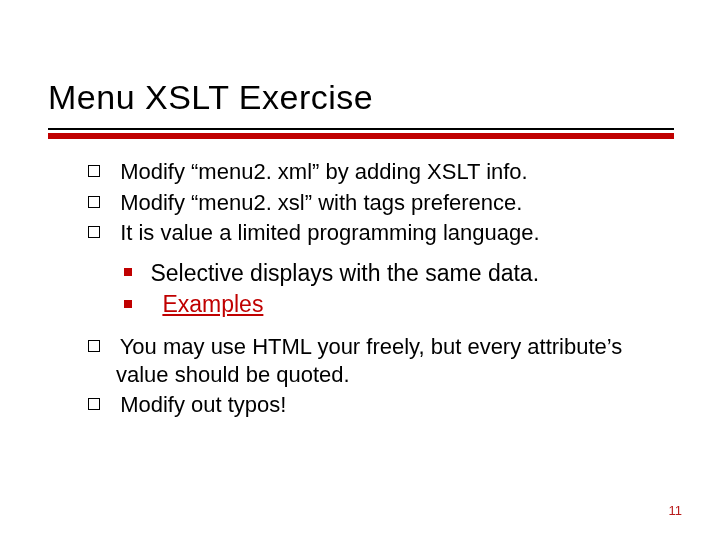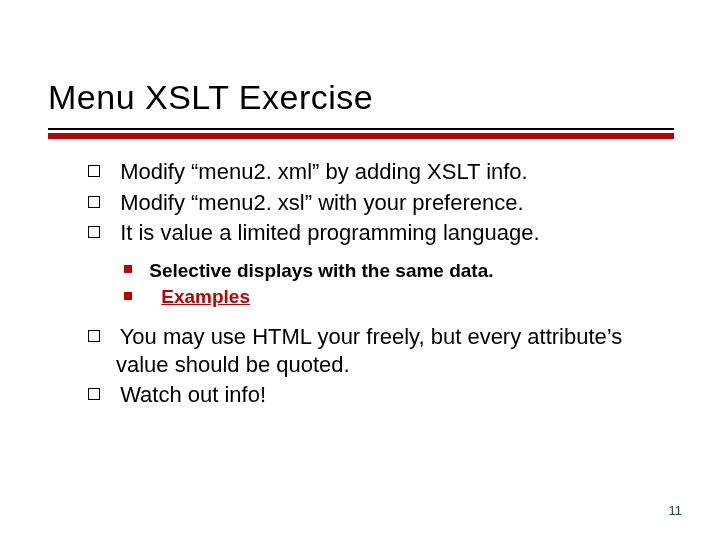--- a/index.html
+++ b/index.html
@@ -63,22 +63,21 @@
     margin-right: 14px;
     margin-left: -28px;
     position: relative;
     top: -2px;
   }
   .l1-row {
     padding-left: 44px;
   }
   .nested {
     margin: 12px 0 14px 52px;
-    font-size: 19px;
-    font-weight: bold;
+    font-size: 23px;
   }
   .l2-row {
     padding-left: 22px;
     margin-bottom: 3px;
   }
   .l2 .bullet {
     display: inline-block;
     width: 8px;
     height: 8px;
     background: #c00000;
@@ -91,41 +90,41 @@
   .link {
     color: #c00000;
     text-decoration: underline;
     margin-left: 12px;
   }
   .pagenum {
     position: absolute;
     right: 38px;
     bottom: 22px;
     font-size: 13px;
-    color: #14532d;
+    color: #b91c1c;
   }
 </style>
 </head>
 <body>
 
 <div class="slide">
 
   <div class="title">Menu XSLT Exercise</div>
   <div class="underline-black"></div>
   <div class="underline-red"></div>
 
   <div class="body">
 
     <div class="l1 l1-row">
       <span class="bullet"></span>
       <span>Modify “menu2. xml” by adding XSLT info.</span>
     </div>
     <div class="l1 l1-row">
       <span class="bullet"></span>
-      <span>Modify “menu2. xsl” with your preference.</span>
+      <span>Modify “menu2. xsl” with tags preference.</span>
     </div>
     <div class="l1 l1-row">
       <span class="bullet"></span>
       <span>It is value a limited programming language.</span>
     </div>
 
     <div class="nested">
       <div class="l2 l2-row">
         <span class="bullet"></span>
         <span>Selective displays with the same data.</span>
@@ -135,20 +134,20 @@
         <span class="link">Examples</span>
       </div>
     </div>
 
     <div class="l1 l1-row">
       <span class="bullet"></span>
       <span>You may use HTML your freely, but every attribute’s value should be quoted.</span>
     </div>
     <div class="l1 l1-row">
       <span class="bullet"></span>
-      <span>Watch out info!</span>
+      <span>Modify out typos!</span>
     </div>
 
   </div>
 
   <div class="pagenum">11</div>
 
 </div>
 
 </body></html>

